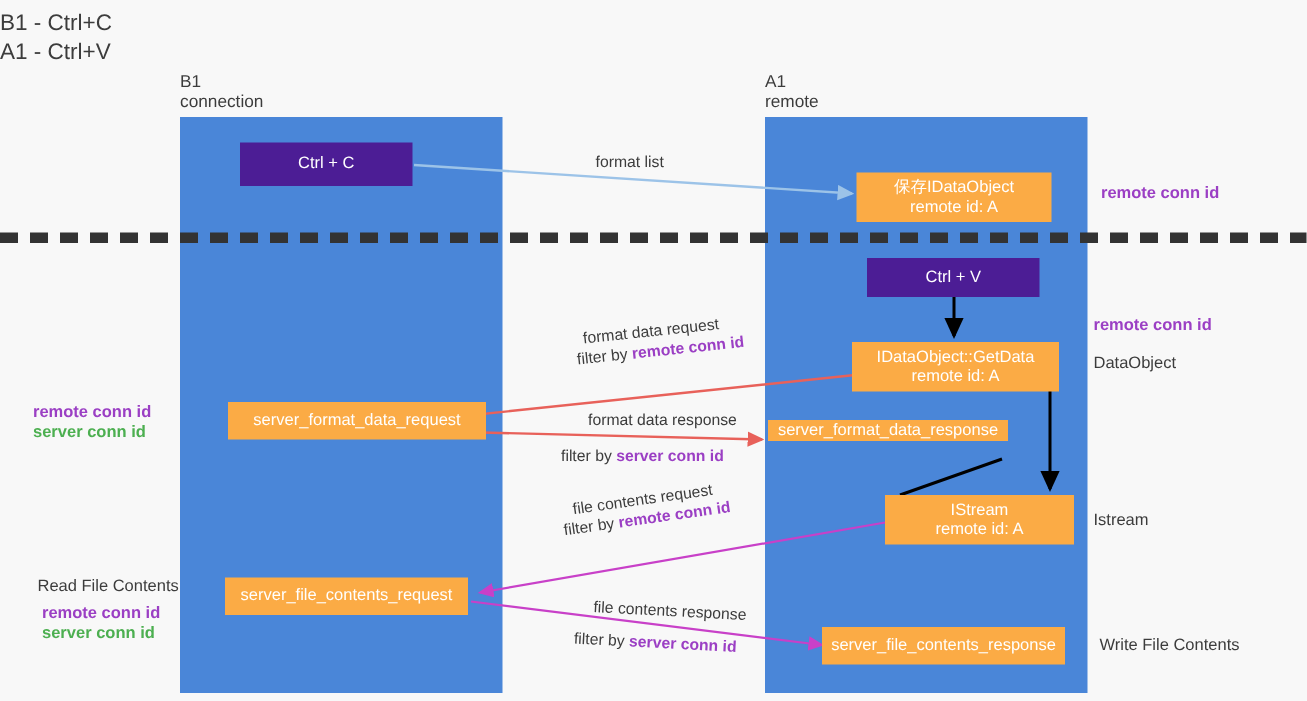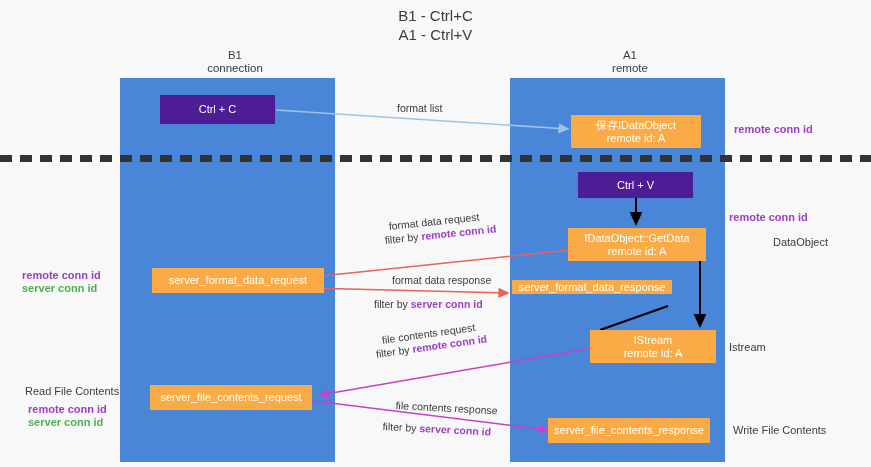--- a/index.html
+++ b/index.html
@@ -9,27 +9,27 @@
     font-family:"Liberation Sans","DejaVu Sans",sans-serif;
     overflow:hidden;
     position:relative;
     color:#3c3c3c;
   }
   #stage{position:absolute;left:0;top:0;width:871px;height:467px;}
 
   
   .title{
     position:absolute;left:0;top:6px;width:871px;
-    text-align:center;font-size:15px;line-height:19px;color:#3c3c3c;
+    text-align:left;font-size:15px;line-height:19px;color:#3c3c3c;
     white-space:pre-line;
   }
 
   
   .lane-head{
-    position:absolute;text-align:center;font-size:11.5px;line-height:13px;
+    position:absolute;text-align:left;font-size:11.5px;line-height:13px;
     color:#3c3c3c;white-space:pre-line;
   }
 
   
   .lane{position:absolute;background:#4a86d8;}
 
   
   .divider{
     position:absolute;left:0;top:155px;width:871px;height:7px;
     background:repeating-linear-gradient(to right,#333 0 12px,transparent 12px 20px);
@@ -159,21 +159,21 @@
   <div class="elabel" style="left:381px;top:333px;transform:rotate(-8deg);transform-origin:left top;">file contents request</div>
   <div class="elabel" style="left:375px;top:347px;transform:rotate(-8deg);transform-origin:left top;"><span>filter by </span><span class="purple">remote conn id</span></div>
 
   <div class="elabel" style="left:396px;top:398px;transform:rotate(3deg);transform-origin:left top;">file contents response</div>
   <div class="elabel" style="left:383px;top:419px;transform:rotate(3deg);transform-origin:left top;"><span>filter by </span><span class="purple">server conn id</span></div>
 
   <div class="ann purple" style="left:734px;top:123px;">remote conn id</div>
 
   <div class="ann purple" style="left:729px;top:211px;">remote conn id</div>
 
-  <div class="ann plain" style="left:729px;top:236px;margin-left:44px;">DataObject</div>
+  <div class="ann plain" style="left:729px;top:236px;">DataObject</div>
 
   <div class="ann plain" style="left:729px;top:341px;">Istream</div>
 
   <div class="ann plain" style="left:733px;top:424px;">Write File Contents</div>
 
   <div class="ann purple" style="left:22px;top:269px;">remote conn id</div>
   <div class="ann green-t" style="left:22px;top:282px;">server conn id</div>
 
   <div class="ann plain" style="left:25px;top:385px;">Read File Contents</div>
   <div class="ann purple" style="left:28px;top:403px;">remote conn id</div>

